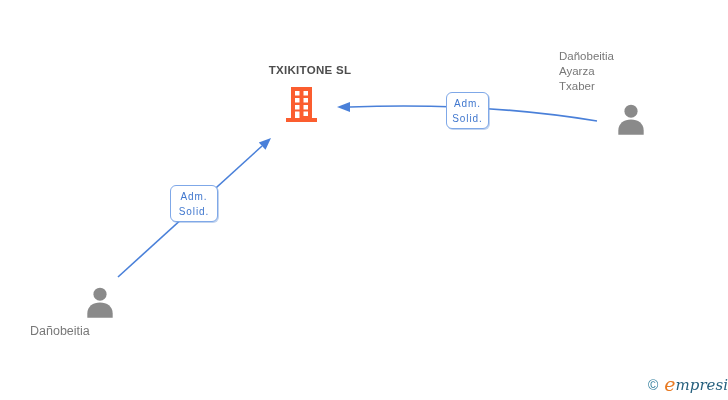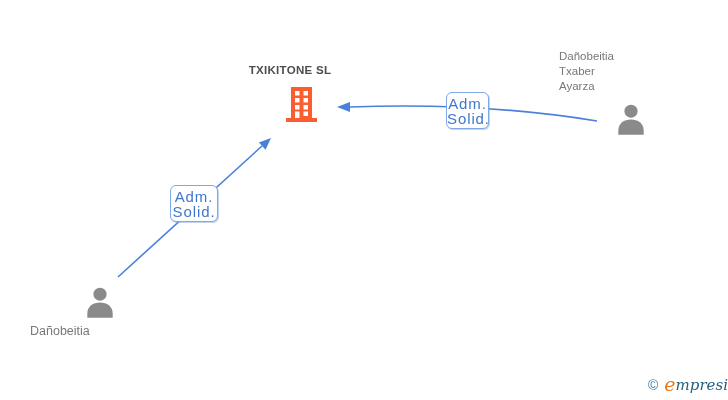--- a/index.html
+++ b/index.html
@@ -13,21 +13,21 @@
   }
   
   .arrows-layer {
     position: absolute;
     left: 0; top: 0;
     z-index: 1;
   }
   
   .company-title {
     position: absolute;
-    left: 190px; top: 64px;
+    left: 210px; top: 64px;
     width: 200px;
     text-align: center;
     font-size: 11.5px;
     font-weight: bold;
     letter-spacing: 0.3px;
     color: #4d4d4d;
     z-index: 3;
   }
   .building-wrap {
     position: absolute;
@@ -62,21 +62,21 @@
   .person-icon-wrap.right { left: 617px; top: 104px; }
   .person-icon-wrap.left  { left: 86px;  top: 287px; }
   
   .rel-box {
     position: absolute;
     background: #ffffff;
     border: 1.5px solid #7fa8e8;
     border-radius: 6px;
     box-shadow: 1px 1px 0 rgba(120,160,220,0.45);
     color: #4077ce;
-    font-size: 15px;
+    font-size: 10px;
     letter-spacing: 0.9px;
     line-height: 15px;
     text-align: center;
     padding-top: 3px;
     box-sizing: border-box;
     z-index: 2;
   }
   .rel-box.right { left: 446px; top: 92px;  width: 43px; height: 37px; }
   .rel-box.left  { left: 170px; top: 185px; width: 48px; height: 37px; }
   
@@ -142,22 +142,22 @@
 
       <rect x="18.5" y="5" width="4.5" height="4.5" fill="#ffffff"></rect>
       <rect x="18.5" y="12" width="4.5" height="4.5" fill="#ffffff"></rect>
       <rect x="18.5" y="19" width="4.5" height="4.5" fill="#ffffff"></rect>
       <rect x="18.5" y="25.5" width="4.5" height="4.5" fill="#ffffff"></rect>
     </svg>
   </div>
 
   <div class="person-name right">
     <div>Dañobeitia</div>
+    <div>Ayarza</div>
     <div>Txaber</div>
-    <div>Ayarza</div>
   </div>
   <div class="person-icon-wrap right">
     <svg width="28" height="31" viewBox="0 0 32 35">
       <circle cx="16" cy="8" r="7.5" fill="#8a8a8a"></circle>
       <path d="M1.5 35 L1.5 30 C1.5 22 8 17.5 16 17.5 C24 17.5 30.5 22 30.5 30 L30.5 35 Z" fill="#8a8a8a"></path>
     </svg>
   </div>
 
   <div class="person-icon-wrap left">
     <svg width="28" height="31" viewBox="0 0 32 35">

